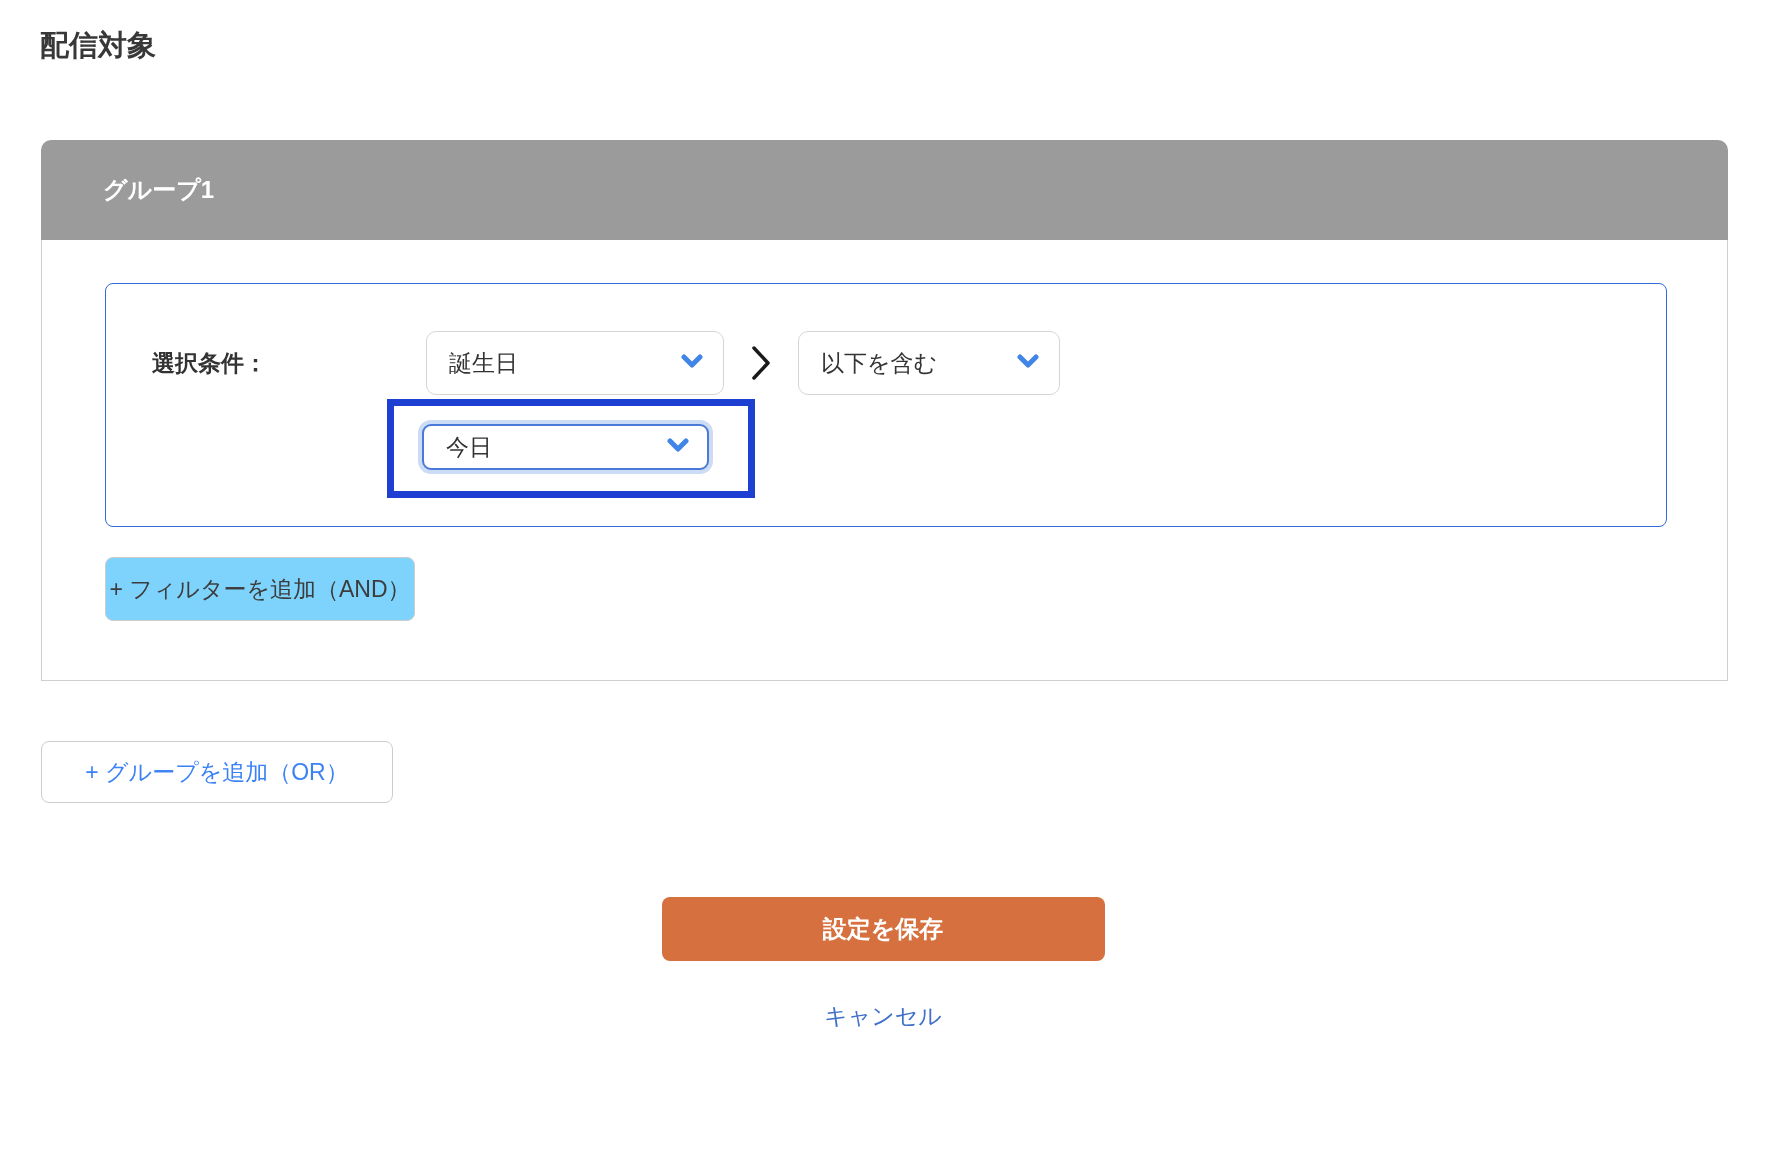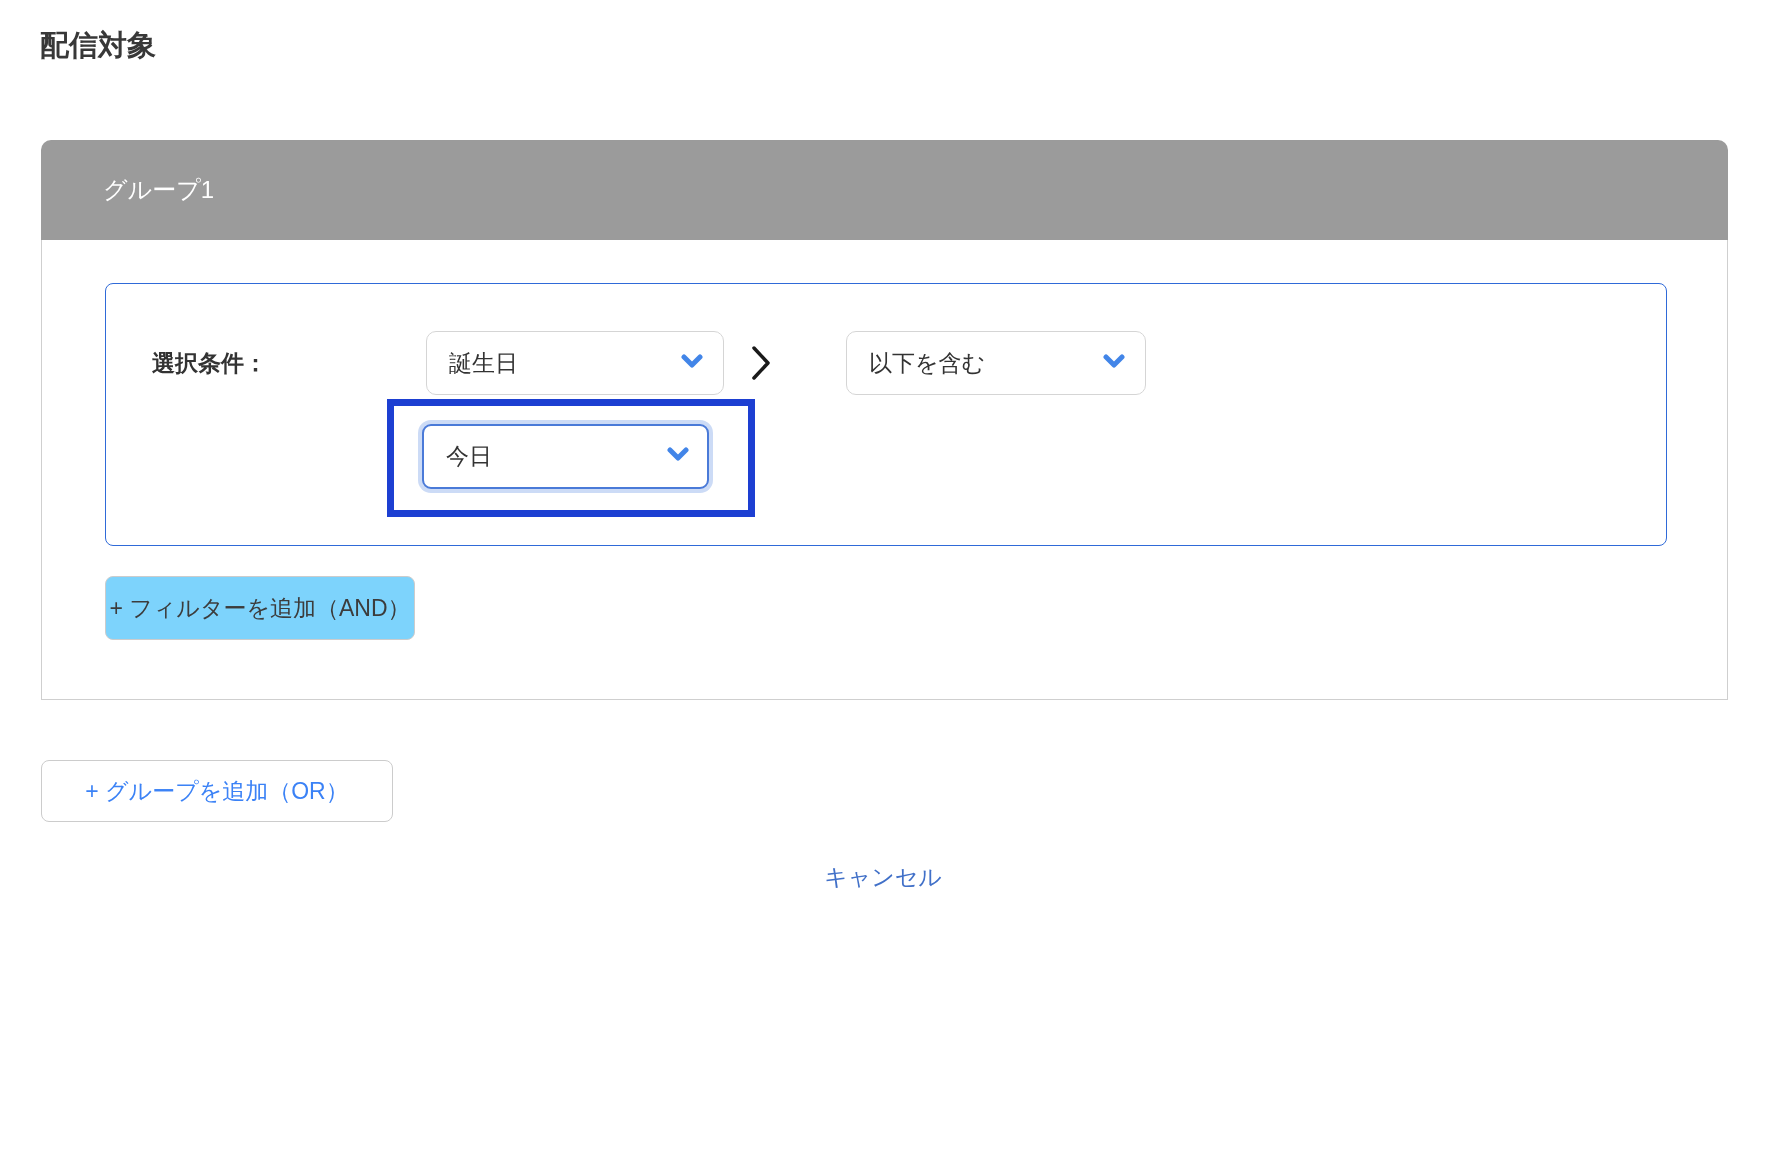--- a/index.html
+++ b/index.html
@@ -29,21 +29,21 @@
     height: 100px;
     background: #9b9b9b;
     border-radius: 10px 10px 0 0;
     display: flex;
     align-items: center;
     padding-left: 62px;
   }
   .group-title {
     color: #ffffff;
     font-size: 24px;
-    font-weight: normal;
+    font-weight: bold;
   }
   .group-body {
     background: #ffffff;
     border: 1px solid #cfcfcf;
     border-top: none;
     padding: 43px 60px 59px 63px;
   }
 
   
   .filter-panel {
@@ -88,41 +88,41 @@
     align-items: center;
     justify-content: space-between;
     padding: 0 20px 0 22px;
     cursor: pointer;
   }
   .select-box .select-value {
     font-size: 23px;
     color: #333333;
   }
   .select-field    { width: 298px; }
-  .select-operator { width: 300px; margin-left: 48px; }
+  .select-operator { width: 262px; }
 
   .separator {
     margin: 0 26px 0 26px;
     display: flex;
     align-items: center;
   }
 
   
   .value-row {
     margin: 4px 0 0 235px;
   }
   .highlight-box {
     width: 368px;
     border: 7px solid #1d3fd2;
     padding: 18px 39px 21px 28px;
     background: #ffffff;
   }
   .select-value-box {
     width: 287px;
-    height: 65px;
+    height: 46px;
     border: 2px solid #4a7ad8;
     box-shadow: 0 0 0 4px #ccdbf6;
     border-radius: 9px;
     background: #ffffff;
     display: flex;
     align-items: center;
     justify-content: space-between;
     padding: 0 18px 0 22px;
     cursor: pointer;
   }
@@ -244,18 +244,19 @@
         </div>
       </div>
 
       <button class="add-filter-button">+ フィルターを追加（AND）</button>
 
     </div>
   </div>
 
   <button class="add-group-button">+ グループを追加（OR）</button>
 
+  <button class="save-button">設定を保存</button>
 
   <div class="cancel-row">
     <a class="cancel-link">キャンセル</a>
   </div>
 
 </div>
 
 </body></html>

